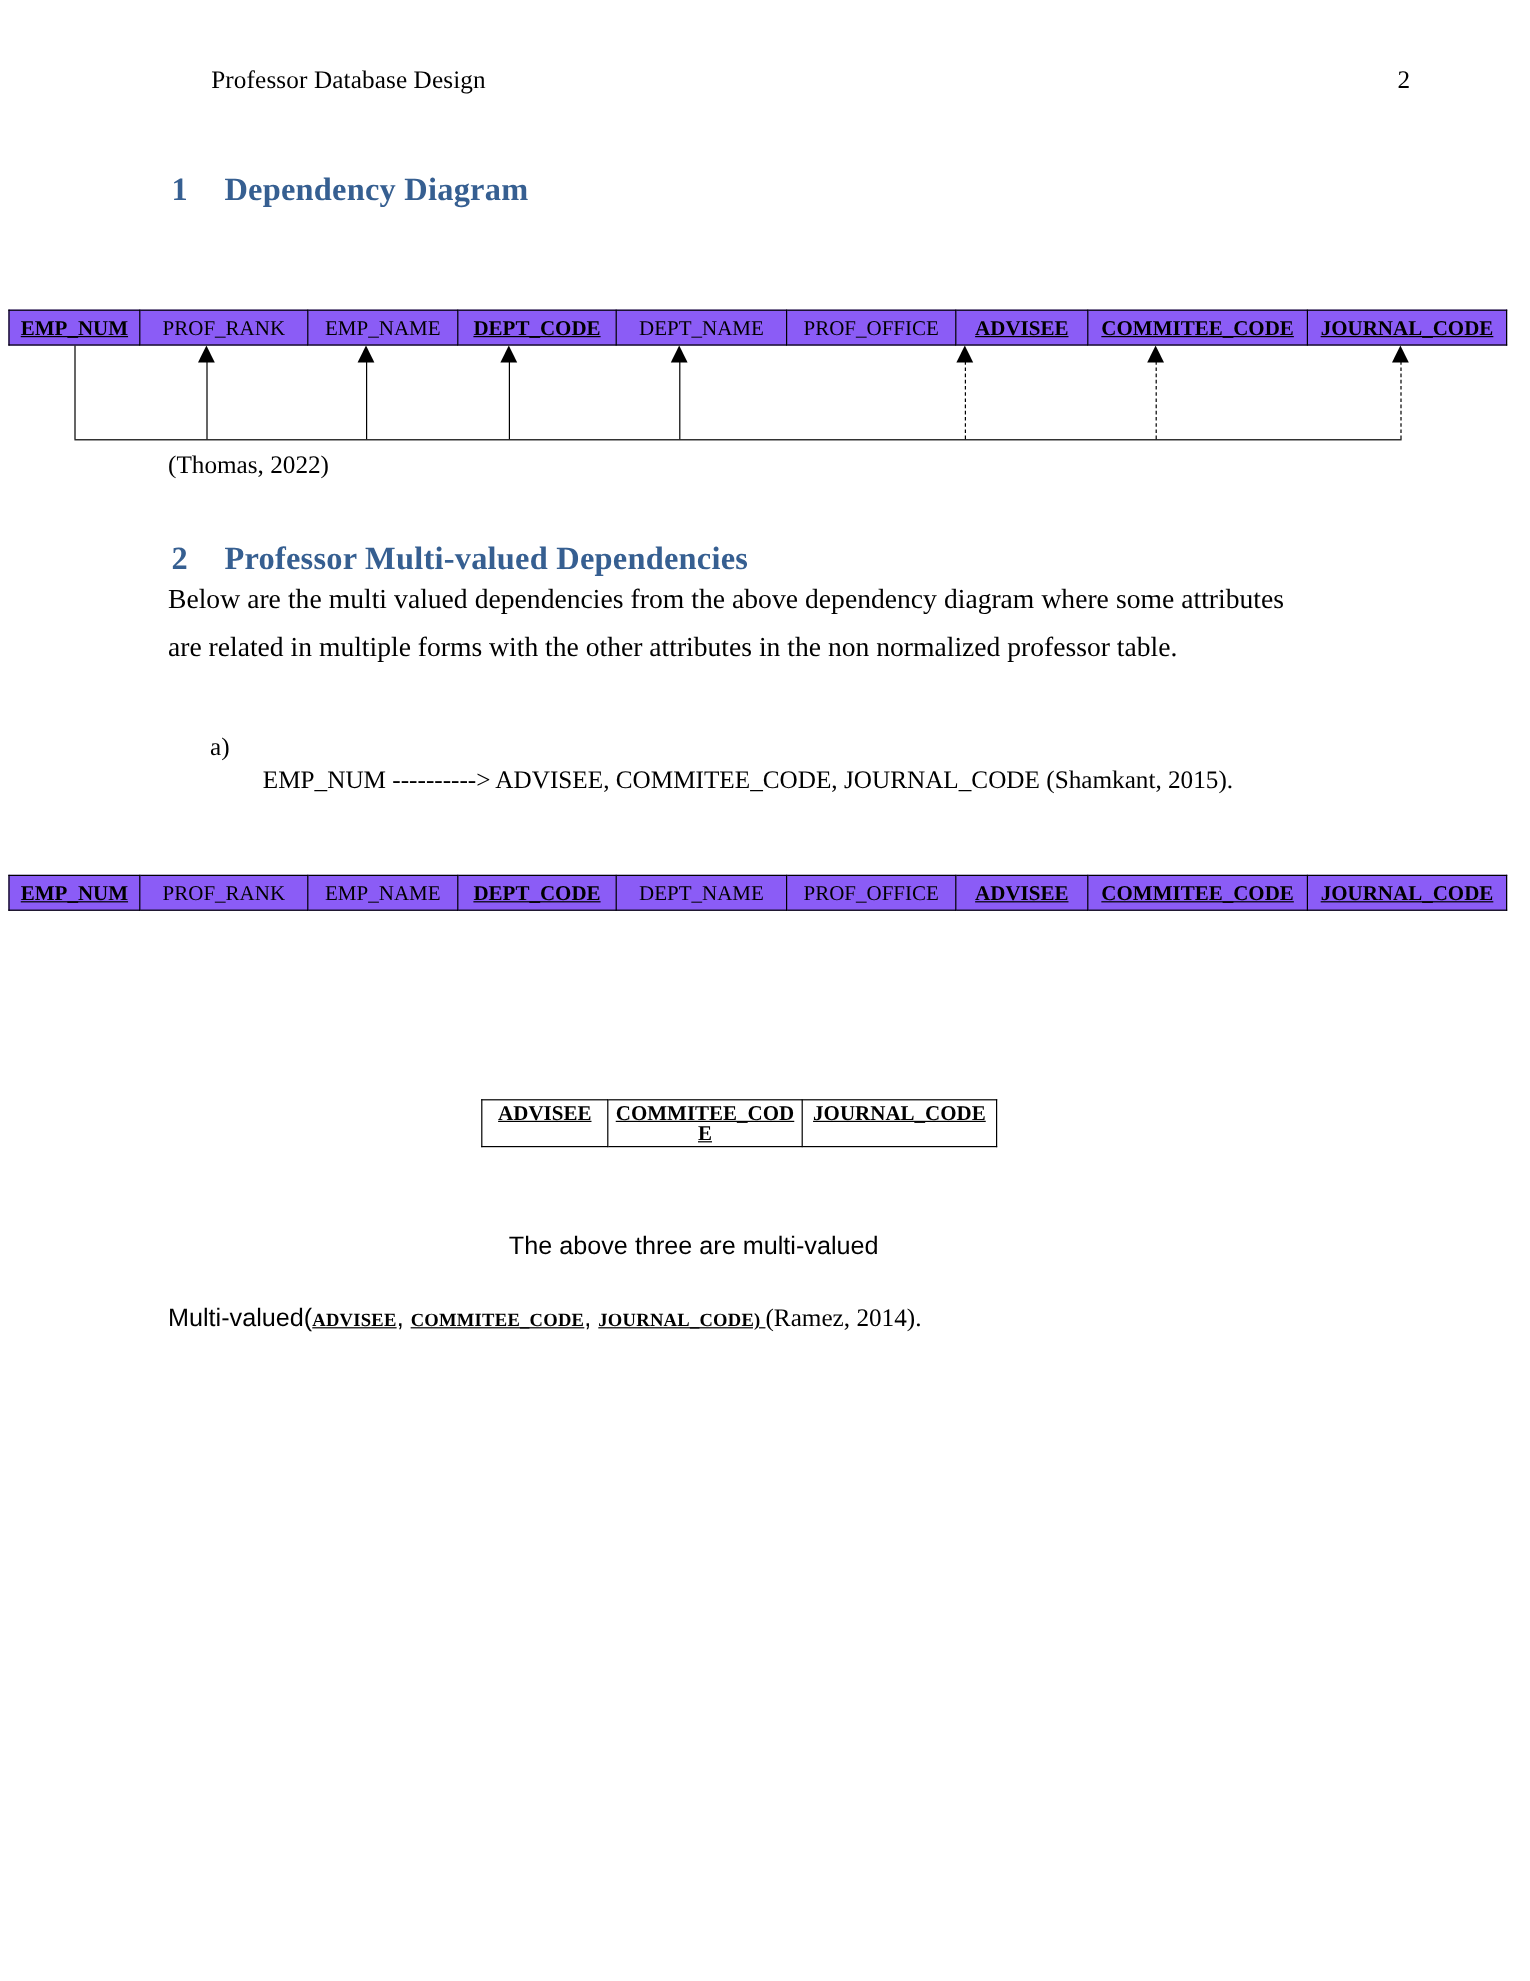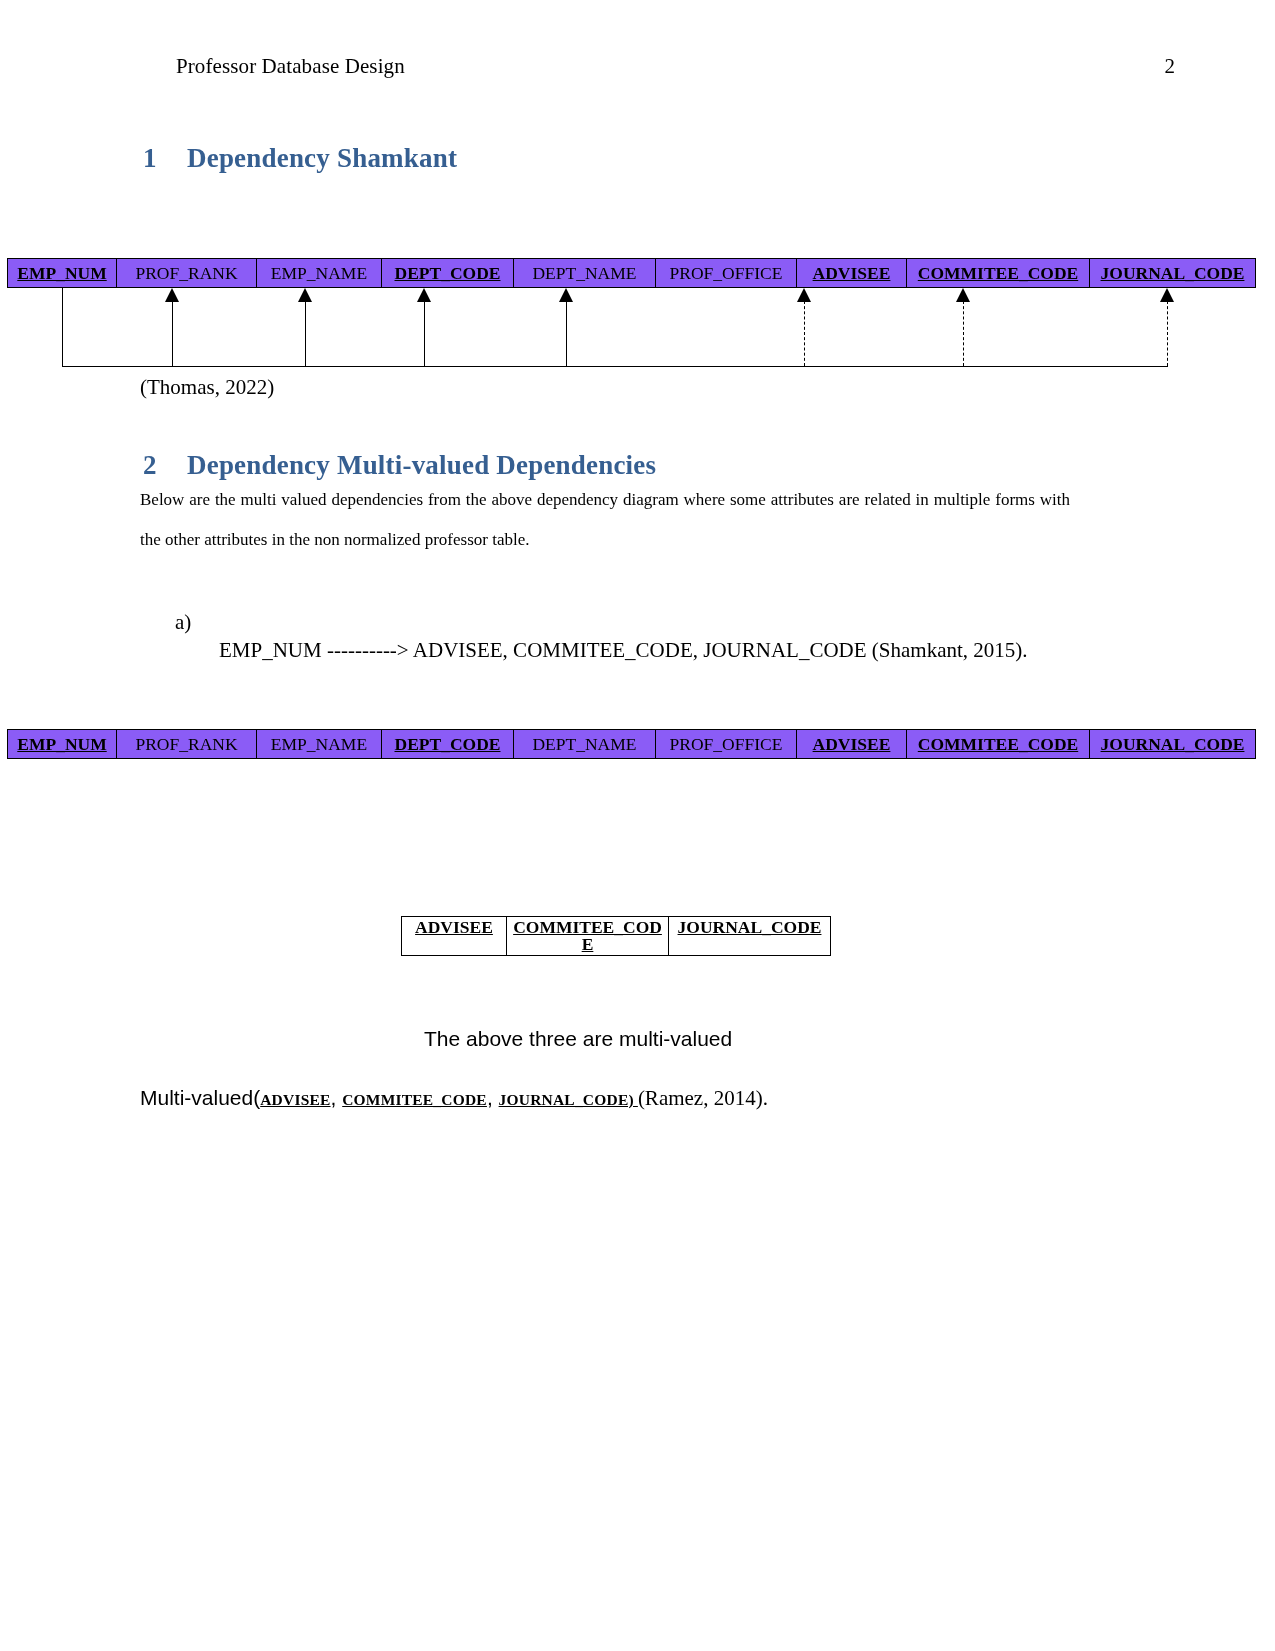--- a/index.html
+++ b/index.html
@@ -101,21 +101,21 @@
     left: 0;
     height: 0;
     border-top: 1px solid #000;
   }
 
   
   .para {
     position: absolute;
     left: 140px;
     width: 930px;
-    font-size: 17px;
+    font-size: 23px;
     line-height: 40px;
     text-align: justify;
     font-family: "Liberation Serif", serif;
   }
   .listitem {
     position: absolute;
     left: 175px;
     width: 900px;
     font-size: 21px;
     line-height: 40px;
@@ -175,21 +175,21 @@
 </style>
 </head>
 <body>
 
 <div class="page-header">
   <span class="title">Professor Database Design</span>
   <span class="pageno">2</span>
 </div>
 
 <div class="h1" style="top:143px;">
-  <span class="num">1</span><span>Dependency Shamkant</span>
+  <span class="num">1</span><span>Dependency Diagram</span>
 </div>
 
 <div class="dep-wrap" style="top:258px;">
   <table class="attr-table">
     <tbody>
         <tr>
       <td class="key" style="width:104px;">EMP_NUM</td>
       <td style="width:135px;">PROF_RANK</td>
       <td style="width:120px;">EMP_NAME</td>
       <td class="key" style="width:127px;">DEPT_CODE</td>
@@ -227,21 +227,21 @@
     <div class="arrowhead" style="left:1153px;"></div>
     <div class="vline dashed" style="left:1160px; top:13px; height:65px;"></div>
 
     <div class="hline" style="top:78px; left:55px; width:1106px;"></div>
   </div>
 </div>
 
 <div class="caption" style="top:375px; left:140px;">(Thomas, 2022)</div>
 
 <div class="h1" style="top:450px;">
-  <span class="num">2</span><span>Dependency Multi-valued Dependencies</span>
+  <span class="num">2</span><span>Professor Multi-valued Dependencies</span>
 </div>
 
 <div class="para" style="top:480px;">Below are the multi valued dependencies from the above dependency diagram where some attributes are related in multiple forms with the other attributes in the non normalized professor table.</div>
 
 <div class="listitem" style="top:602px;">
   <span class="marker">a)</span>
   <span class="body">EMP_NUM ----------&gt; ADVISEE, COMMITEE_CODE, JOURNAL_CODE (Shamkant, 2015).</span>
 </div>
 
 <div class="dep-wrap" style="top:729px;">

